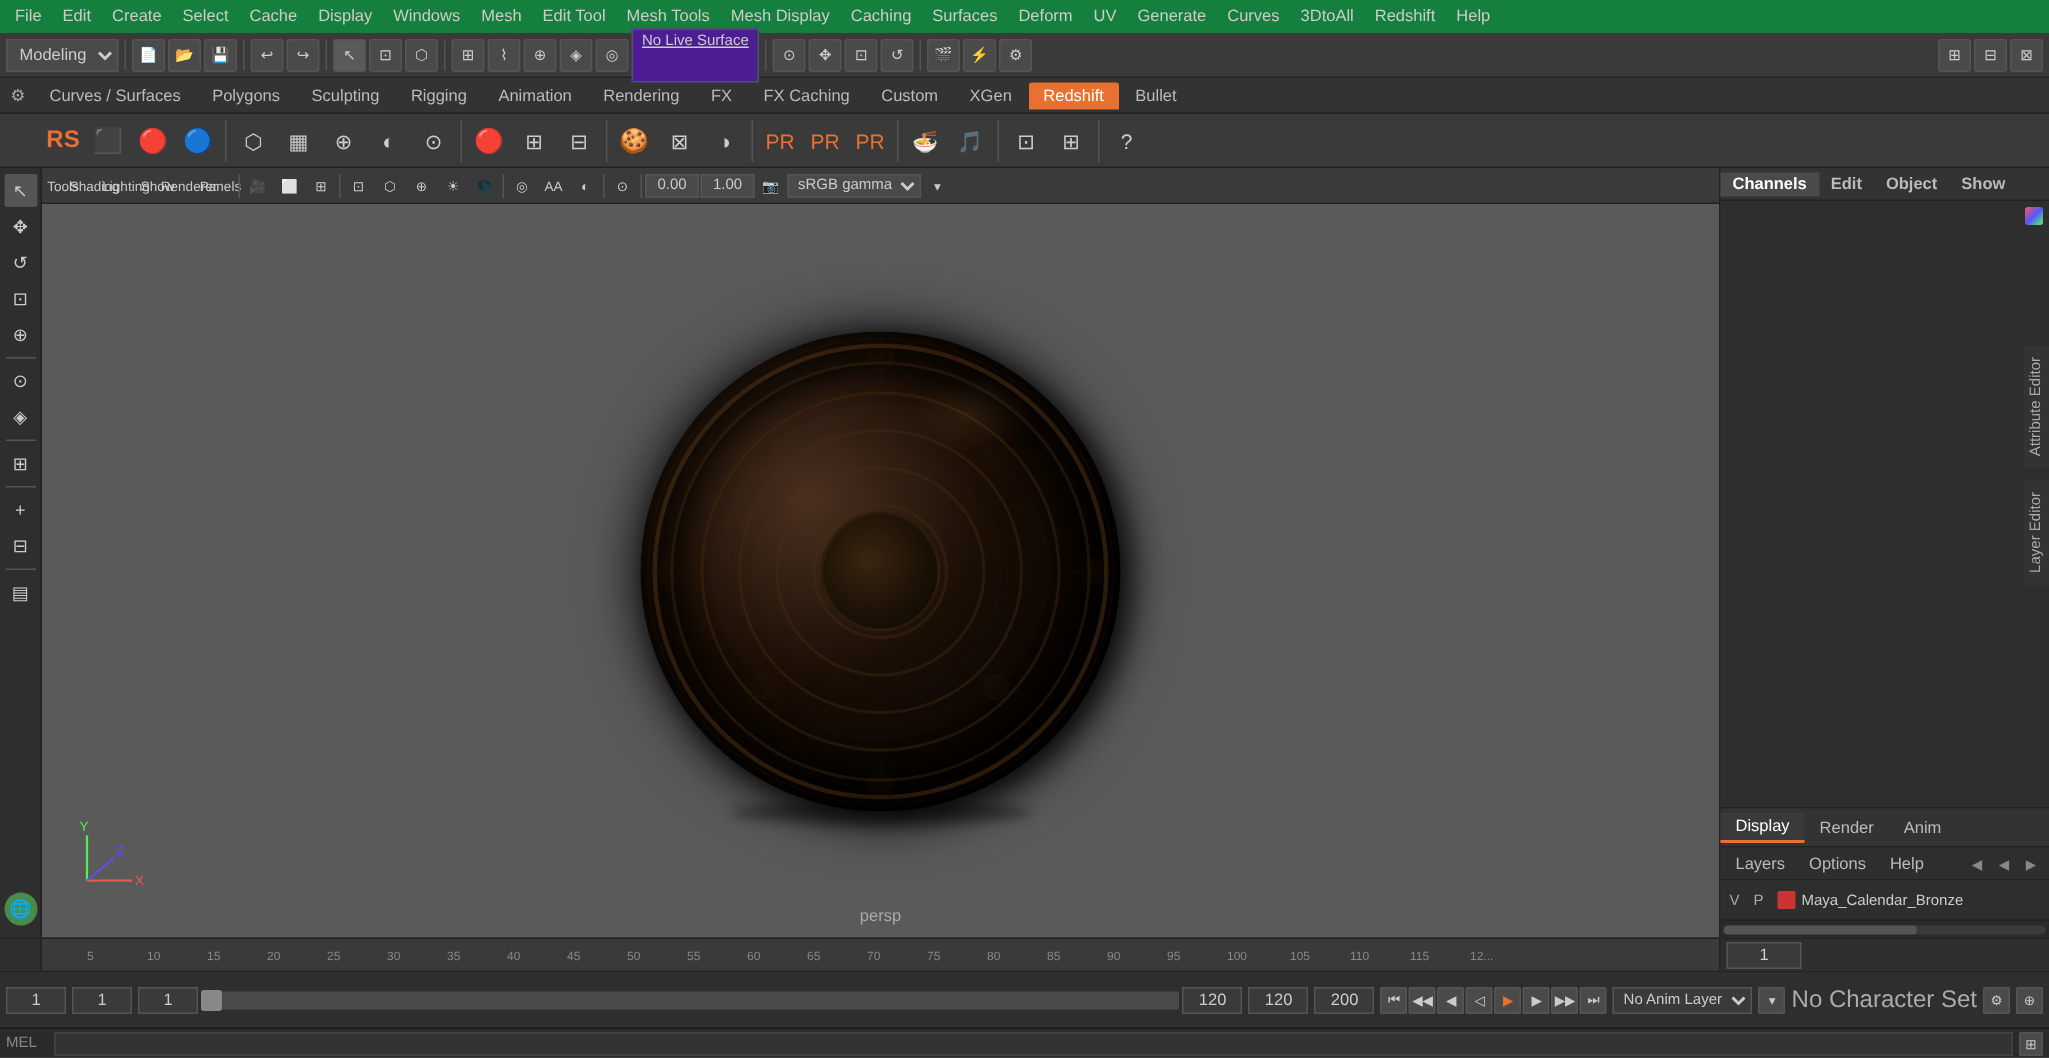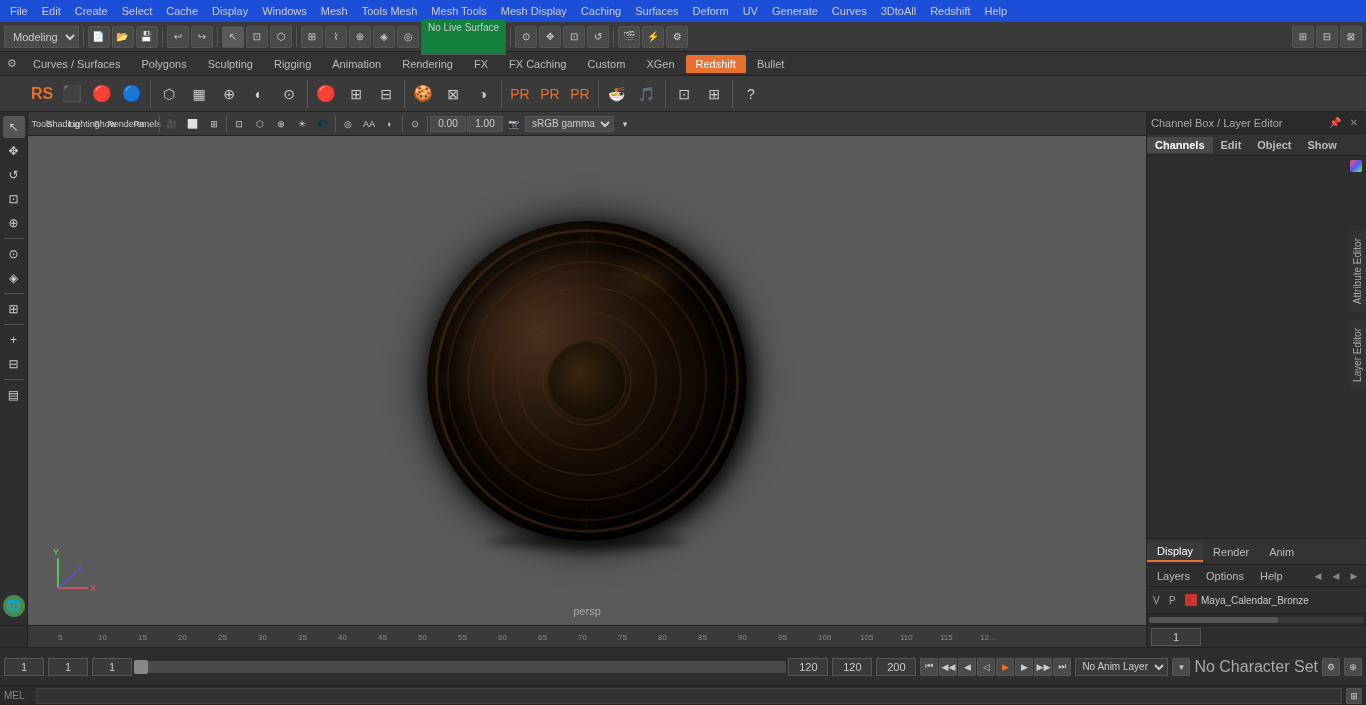--- a/index.html
+++ b/index.html
@@ -12,21 +12,21 @@
       color: #ccc;
       overflow: hidden;
       user-select: none;
     }
 
     
     #menu-bar {
       display: flex;
       align-items: center;
       height: 22px;
-      background: #1d4ed8;
+      background: #15803d;
       padding: 0 4px;
       gap: 2px;
     }
     .menu-item {
       padding: 2px 6px;
       cursor: pointer;
       font-size: 11px;
       color: #ccc;
       white-space: nowrap;
     }
@@ -63,28 +63,29 @@
     .workspace-select {
       background: #4a4a4a;
       border: 1px solid #555;
       color: #ccc;
       font-size: 11px;
       padding: 2px 4px;
       cursor: pointer;
       height: 22px;
     }
     .no-live-surface {
-      background: #15803d;
+      background: #4c1d95;
       border: 1px solid #555;
       color: #ccc;
       font-size: 10px;
       padding: 2px 6px;
       cursor: pointer;
       height: 36px;
       white-space: nowrap;
+      text-decoration: underline;
     }
 
     
     #mode-tabs {
       display: flex;
       align-items: center;
       height: 24px;
       background: #333;
       border-bottom: 1px solid #222;
       padding: 0 2px;
@@ -623,21 +624,21 @@
 
 <div id="menu-bar">
   <div class="menu-item">File</div>
   <div class="menu-item">Edit</div>
   <div class="menu-item">Create</div>
   <div class="menu-item">Select</div>
   <div class="menu-item">Cache</div>
   <div class="menu-item">Display</div>
   <div class="menu-item">Windows</div>
   <div class="menu-item">Mesh</div>
-  <div class="menu-item">Tools Mesh</div>
+  <div class="menu-item">Edit Tool</div>
   <div class="menu-item">Mesh Tools</div>
   <div class="menu-item">Mesh Display</div>
   <div class="menu-item">Caching</div>
   <div class="menu-item">Surfaces</div>
   <div class="menu-item">Deform</div>
   <div class="menu-item">UV</div>
   <div class="menu-item">Generate</div>
   <div class="menu-item">Curves</div>
   <div class="menu-item">3DtoAll</div>
   <div class="menu-item">Redshift</div>
@@ -854,27 +855,20 @@
           <text x="29" y="28" fill="#55e" font-size="9">Z</text>
         </svg>
       </div>
 
       <div class="viewport-label">persp</div>
     </div>
   </div>
 
   <div id="right-panel" style="height: 100%;">
 
-    <div id="right-panel-header">
-      <span class="panel-header-title">Channel Box / Layer Editor</span>
-      <div class="panel-header-btns">
-        <div class="panel-header-btn">📌</div>
-        <div class="panel-header-btn">✕</div>
-      </div>
-    </div>
 
     <div id="channel-tabs">
       <div class="channel-tab active">Channels</div>
       <div class="channel-tab">Edit</div>
       <div class="channel-tab">Object</div>
       <div class="channel-tab">Show</div>
     </div>
 
     <div id="channel-content" style="height: 381px;">
 

